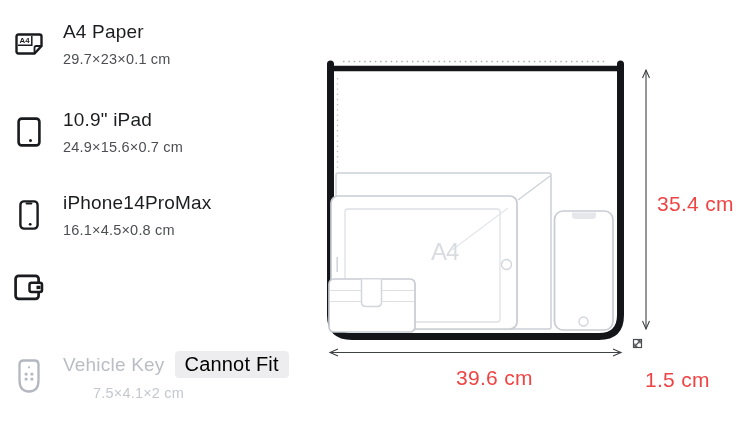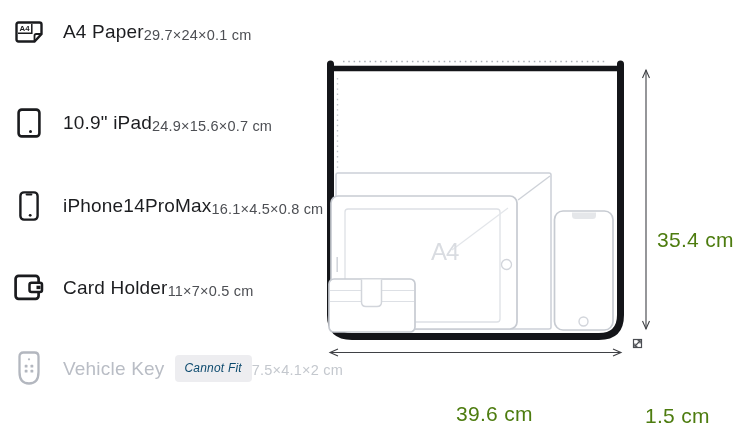--- a/index.html
+++ b/index.html
@@ -1,29 +1,29 @@
 <!DOCTYPE html>
 <html><head>
 <meta charset="utf-8">
 <style>
   html,body{margin:0;padding:0;background:#fff;}
   .stage{position:relative;width:750px;height:426px;background:#fff;overflow:hidden;
          font-family:"Liberation Sans",sans-serif;}
   
   .item{position:absolute;left:8px;display:flex;align-items:center;gap:13px;}
   .icon-box{width:42px;display:flex;justify-content:center;align-items:center;flex:0 0 42px;}
-  .item-text{display:flex;flex-direction:row;}
+  .item-text{display:flex;flex-direction:column;}
   .item-title{font-size:19px;line-height:24px;color:#1c1d20;letter-spacing:.2px;display:flex;align-items:center;}
   .item-dims{font-size:14.5px;line-height:18px;color:#4d4f54;margin-top:6px;letter-spacing:.2px;}
   .item.disabled .item-title{color:#b9bdc5;text-align:right;}
-  .item.disabled .item-dims{color:#c4c8ce;}
-  .badge{display:inline-block;margin-left:10px;background:#ededf0;color:#0c4a6e;
-         font-size:12px;line-height:16px;padding:5px 10px 6px;border-radius:4px;white-space:nowrap;font-style:italic;}
+  .item.disabled .item-dims{color:#c4c8ce;margin-left:30px;}
+  .badge{display:inline-block;margin-left:10px;background:#ededf0;color:#000000;
+         font-size:20px;line-height:16px;padding:5px 10px 6px;border-radius:4px;white-space:nowrap;}
   
-  .dim-label{position:absolute;font-size:21px;color:#4d7c0f;letter-spacing:.3px;white-space:nowrap;margin-top:36px;}
+  .dim-label{position:absolute;font-size:21px;color:#ef4444;letter-spacing:.3px;white-space:nowrap;}
   .watermark{position:absolute;left:431px;top:238px;font-size:24px;font-weight:500;
              color:#d9dce1;letter-spacing:-1px;}
   svg{display:block;}
   .diagram-svg{position:absolute;left:0;top:0;}
 </style>
 </head>
 <body>
 
 <div class="stage">
 
@@ -95,62 +95,58 @@
       <div class="icon-box">
         <svg width="28" height="22" viewBox="0 0 28 22">
           <path d="M3.5 1.5 H24.5 Q26.5 1.5 26.5 3.5 V13 L19.5 20.5 H3.5 Q1.5 20.5 1.5 18.5 V3.5 Q1.5 1.5 3.5 1.5 Z" fill="none" stroke="#1a1b1e" stroke-width="2.4"></path>
           <path d="M26.5 13 H21.2 Q19.5 13 19.5 14.7 V20.5" fill="none" stroke="#1a1b1e" stroke-width="1.8"></path>
           <path d="M16.8 3 V12.2 H3" fill="none" stroke="#1a1b1e" stroke-width="1.5"></path>
           <text x="4.6" y="10.4" font-size="7.8" font-weight="bold" fill="#1a1b1e" font-family="Liberation Sans, sans-serif">A4</text>
         </svg>
       </div>
       <div class="item-text">
         <div class="item-title">A4 Paper</div>
-        <div class="item-dims">29.7×24×0.1 cm</div>
+        <div class="item-dims">29.7×23×0.1 cm</div>
       </div>
     </div>
 
     <div class="item" style="top:108px;">
       <div class="icon-box">
         <svg width="24" height="30" viewBox="0 0 24 30">
           <rect x="1.6" y="1.6" width="20.8" height="26.8" rx="3.2" fill="none" stroke="#1a1b1e" stroke-width="2.6"></rect>
           <circle cx="13.5" cy="23.6" r="1.5" fill="#1a1b1e"></circle>
         </svg>
       </div>
       <div class="item-text">
         <div class="item-title">10.9" iPad</div>
         <div class="item-dims">24.9×15.6×0.7 cm</div>
       </div>
     </div>
 
-    <div class="item" style="top:191px;text-align:center;">
+    <div class="item" style="top:191px;">
       <div class="icon-box">
         <svg width="20" height="30" viewBox="0 0 20 30">
           <rect x="1.4" y="1.4" width="17.2" height="27.2" rx="3.6" fill="none" stroke="#1a1b1e" stroke-width="2.4"></rect>
           <rect x="6.6" y="2.4" width="6.8" height="2.2" rx="1.1" fill="#1a1b1e"></rect>
           <circle cx="11.2" cy="24.3" r="1.4" fill="#1a1b1e"></circle>
         </svg>
       </div>
       <div class="item-text">
         <div class="item-title">iPhone14ProMax</div>
         <div class="item-dims">16.1×4.5×0.8 cm</div>
       </div>
     </div>
 
     <div class="item" style="top:274px;">
       <div class="icon-box">
         <svg width="30" height="27" viewBox="0 0 30 27">
           <rect x="1.6" y="1.8" width="23" height="23" rx="3" fill="none" stroke="#1a1b1e" stroke-width="2.7"></rect>
           <rect x="15.5" y="8.8" width="12.5" height="9.2" rx="2" fill="#ffffff" stroke="#1a1b1e" stroke-width="2.5"></rect>
           <rect x="22.5" y="11.7" width="4" height="3.4" fill="#1a1b1e"></rect>
         </svg>
-      </div>
-      <div class="item-text">
-        <div class="item-title">Card Holder</div>
-        <div class="item-dims">11×7×0.5 cm</div>
       </div>
     </div>
 
     <div class="item disabled" style="top:351px;">
       <div class="icon-box">
         <svg width="22" height="35" viewBox="0 0 22 35">
           <path d="M5.5 1.5 H16.5 Q20.5 1.5 20.5 5.5 V21 Q20.5 32.5 11 32.5 Q1.5 32.5 1.5 21 V5.5 Q1.5 1.5 5.5 1.5 Z" fill="none" stroke="#b3b7bf" stroke-width="2.3"></path>
           <circle cx="11" cy="8.3" r="1.1" fill="#b3b7bf"></circle>
           <rect x="6.7" y="13.8" width="2.8" height="2.8" rx="0.6" fill="#b3b7bf"></rect>
           <rect x="12.5" y="13.8" width="2.8" height="2.8" rx="0.6" fill="#b3b7bf"></rect>

